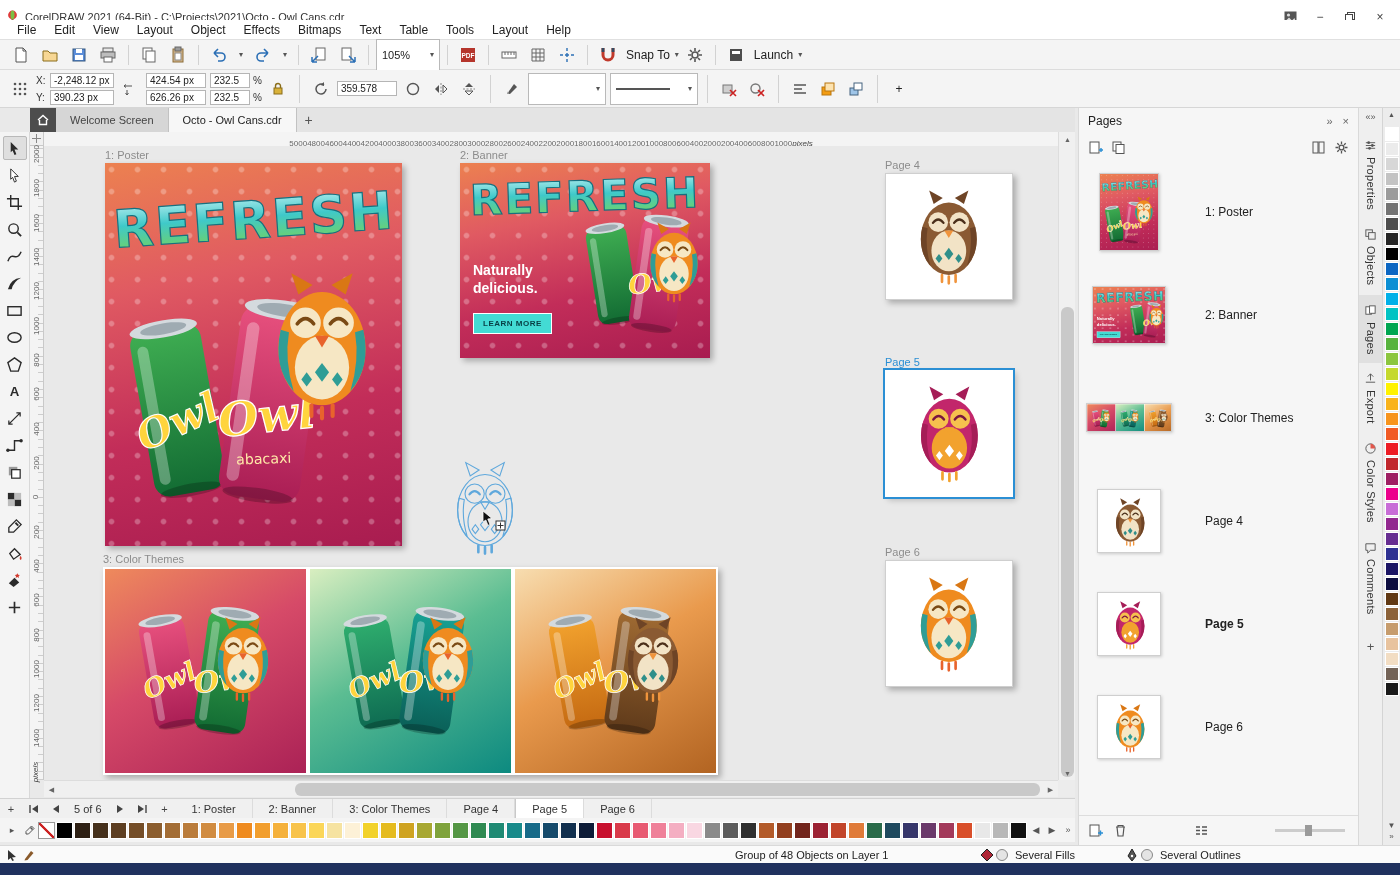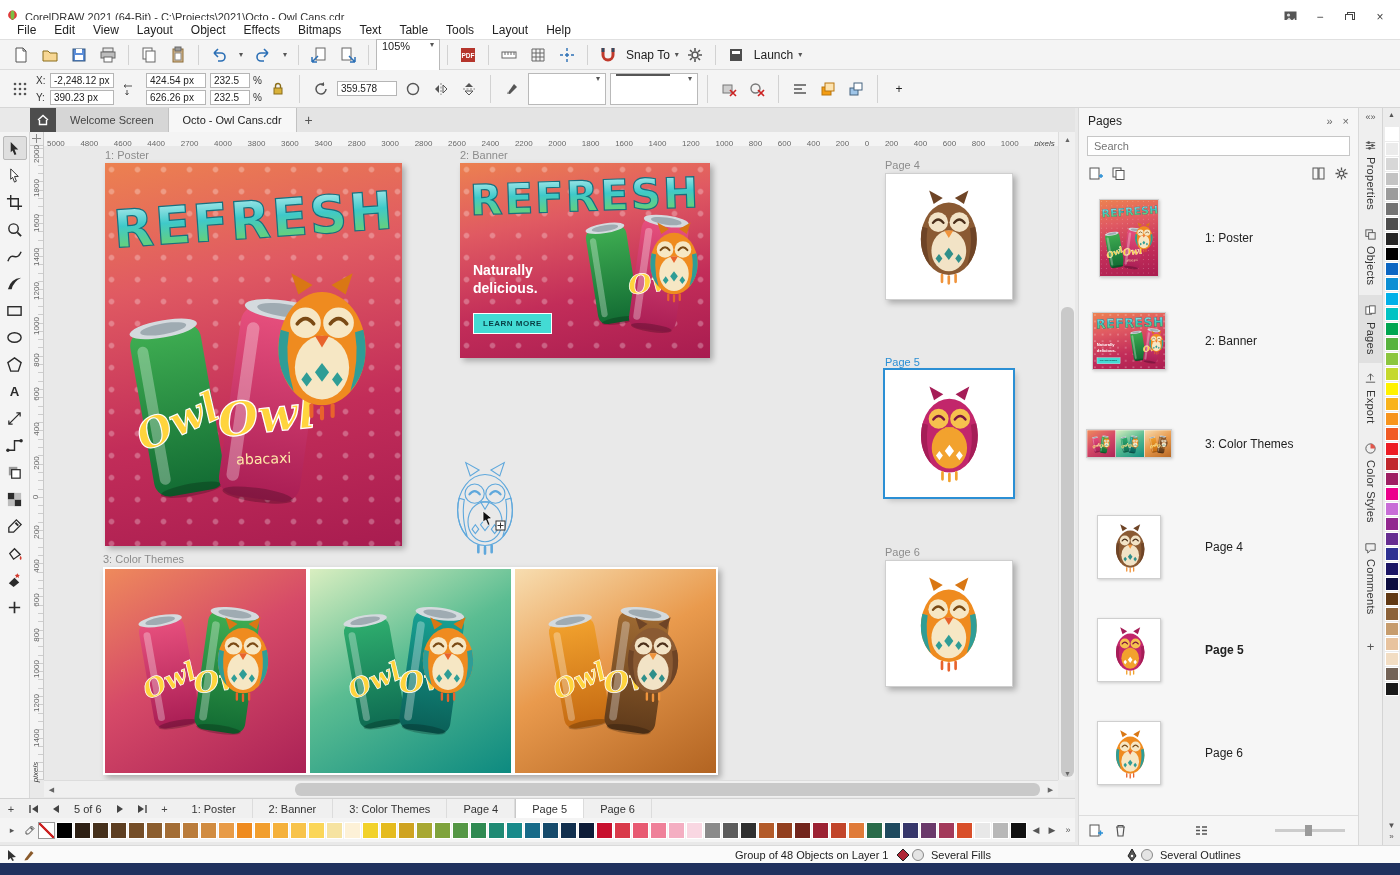--- a/index.html
+++ b/index.html
@@ -14,21 +14,21 @@
 .wbtn{width:28px;height:18px;display:flex;align-items:center;justify-content:center;font-size:12px;color:#444}
 
 .menubar{position:absolute;left:0;top:20px;width:100%;height:20px;background:#fff;display:flex;align-items:center;padding-left:8px;border-bottom:1px solid #e0e0e0}
 .menu-item{padding:2px 9px;font-size:12px;color:#222}
 
 .toolbar{position:absolute;left:0;top:40px;width:100%;height:30px;background:#f4f4f4;border-bottom:1px solid #dcdcdc;display:flex;align-items:center;padding:0 8px;gap:3px}
 .tbtn{width:26px;height:24px;display:flex;align-items:center;justify-content:center;border-radius:2px}
 .tbtn.narrow{width:12px;font-size:8px;color:#555}
 .tbtn svg{width:18px;height:18px}
 .tsep{width:1px;height:20px;background:#d2d2d2;margin:0 4px;flex:0 0 auto}
-.tselect{height:32px;background:#fff;border:1px solid #b9b9b9;display:flex;justify-content:space-between;font-size:11px;padding:0 5px;gap:9px;min-width:64px}
+.tselect{height:32px;background:#fff;border:1px solid #b9b9b9;display:flex;align-items:center;justify-content:space-between;font-size:11px;padding:0 5px;gap:9px;min-width:64px}
 .caret{font-size:8px;color:#555}
 .tlabel{font-size:12px;color:#222;margin:0 2px;white-space:nowrap}
 
 .propbar{position:absolute;left:0;top:70px;width:100%;height:38px;background:#f4f4f4;border-bottom:1px solid #d6d6d6;display:flex;align-items:center;padding:0 8px;gap:4px}
 .stack{display:flex;flex-direction:column;gap:2px}
 .pfield{display:flex;align-items:center;gap:3px}
 .pfield label{font-size:10px;color:#333;width:11px}
 .pinput{height:15px;border:1px solid #b5b5b5;background:#fff;font-size:10px;padding:0 3px;font-family:"Liberation Sans",sans-serif;color:#222}
 .punit{font-size:10px;color:#333}
 .psep{width:1px;height:28px;background:#d2d2d2;margin:0 5px;flex:0 0 auto}
@@ -40,21 +40,21 @@
 .toolbox{position:absolute;left:0;top:24px;width:30px;height:690px;background:#f4f4f4;border-right:1px solid #d8d8d8;display:flex;flex-direction:column;align-items:center;padding-top:4px;gap:3px}
 .tool{width:24px;height:24px;display:flex;align-items:center;justify-content:center;border-radius:2px}
 .tool svg{width:17px;height:17px}
 .tool.active{background:#dfdfdf;border:1px solid #b9b9b9}
 .doctabs{position:absolute;left:30px;top:0;width:1045px;height:24px;background:#e4e4e4;display:flex;align-items:center}
 .home{width:26px;height:24px;background:#4d4d4d;display:flex;align-items:center;justify-content:center}
 .dtab-doc{height:24px;padding:0 14px;display:flex;align-items:center;font-size:11px;color:#444;background:#d6d6d6;border-right:1px solid #c2c2c2}
 .dtab-doc.active{background:#f7f7f7;color:#222}
 .newtab{width:24px;height:24px;display:flex;align-items:center;justify-content:center;color:#555;font-size:14px}
 .ruler-corner{position:absolute;left:30px;top:24px;width:14px;height:14px;background:#f0f0f0;border-right:1px solid #c9c9c9;border-bottom:1px solid #c9c9c9;display:flex;align-items:center;justify-content:center}
-.hruler{position:absolute;left:44px;top:24px;width:1014px;height:24px;background-color:#f4f4f4;border-bottom:1px solid #c9c9c9;display:flex;align-items:center;justify-content:space-between;padding:0 3px;background-image:repeating-linear-gradient(90deg,#cdcdcd 0 1px,rgba(0,0,0,0) 1px 8.3px);background-size:100% 5px;background-position:0 100%;background-repeat:no-repeat}
+.hruler{position:absolute;left:44px;top:24px;width:1014px;height:24px;background-color:#f4f4f4;border-bottom:1px solid #c9c9c9;display:flex;align-items:center;justify-content:center;padding:0 3px;background-image:repeating-linear-gradient(90deg,#cdcdcd 0 1px,rgba(0,0,0,0) 1px 8.3px);background-size:100% 5px;background-position:0 100%;background-repeat:no-repeat}
 .vruler{position:absolute;left:30px;top:38px;width:14px;height:634px;background-color:#f4f4f4;border-right:1px solid #c9c9c9;display:flex;flex-direction:column;justify-content:space-between;align-items:center;padding:4px 0;background-image:repeating-linear-gradient(0deg,#cdcdcd 0 1px,rgba(0,0,0,0) 1px 8.3px);background-size:5px 100%;background-position:100% 0;background-repeat:no-repeat}
 .rlabel{font-size:8px;color:#666;line-height:1}
 .vlabel{transform:rotate(-90deg)}
 .runit{color:#444;font-style:italic}
 .viewport{position:absolute;left:44px;top:38px;width:1014px;height:634px;overflow:hidden;background:#e9e9e9}
 .artboard{position:absolute;background:#fff}
 .shadow{box-shadow:3px 3px 6px rgba(0,0,0,.28)}
 .bordered{border:1px solid #cfcfcf}
 .selected{outline:2px solid var(--selection-blue,#2b8fd4);box-shadow:3px 3px 6px rgba(0,0,0,.22)}
 .ab-label{position:absolute;font-size:11px;color:#8c8c8c;white-space:nowrap}
@@ -553,21 +553,21 @@
     <div class="ruler-corner">
         <svg width="9" height="9" viewBox="0 0 9 9">
           <path d="M4.5 0 V9 M0 4.5 H9" stroke="#888"></path>
         </svg>
       </div>
     <div class="hruler">
         <span class="rlabel">5000</span>
         <span class="rlabel">4800</span>
         <span class="rlabel">4600</span>
         <span class="rlabel">4400</span>
-        <span class="rlabel">2700</span>
+        <span class="rlabel">4200</span>
         <span class="rlabel">4000</span>
         <span class="rlabel">3800</span>
         <span class="rlabel">3600</span>
         <span class="rlabel">3400</span>
         <span class="rlabel">2800</span>
         <span class="rlabel">3000</span>
         <span class="rlabel">2800</span>
         <span class="rlabel">2600</span>
         <span class="rlabel">2400</span>
         <span class="rlabel">2200</span>
@@ -1127,21 +1127,20 @@
     </div>
 
     <div class="pages-docker">
       <div class="pd-header">
         <span>Pages</span>
         <span class="pd-hicons">
           <span>»</span>
           <span>×</span>
         </span>
       </div>
-      <input class="pd-search" placeholder="Search" style="">
       <div class="pd-tools">
         <span>
             <svg viewBox="0 0 15 15">
               <rect x="2" y="2" width="9" height="11" fill="#fff" stroke="#555"></rect>
               <path d="M11 10 H15 M13 8 V12" stroke="#2b8fd4" stroke-width="1.4"></path>
             </svg>
           </span>
         <span>
             <svg viewBox="0 0 15 15">
               <rect x="2" y="2" width="8" height="9" fill="#fff" stroke="#555"></rect>
@@ -1689,21 +1688,21 @@
         </span>
       <span>
           <svg width="12" height="12" viewBox="0 0 12 12">
             <path d="M2 10 L8 2 L10.5 4 L4.5 11 L1.5 11.5 Z" fill="#8a5a2b"></path>
           </svg>
         </span>
     </div>
     <div class="sb-item" style="left:735px">
       <span>Group of 48 Objects on Layer 1</span>
     </div>
-    <div class="sb-item" style="left:896px">
+    <div class="sb-item" style="left:980px">
       <span>
           <svg width="30" height="14" viewBox="0 0 30 14">
             <path d="M7 1 L13 7 L7 13 L1 7 Z" fill="#b02536" stroke="#222"></path>
             <circle cx="22" cy="7" r="5.5" fill="#e4e4e4" stroke="#888"></circle>
           </svg>
         </span>
       <span>Several Fills</span>
     </div>
     <div class="sb-item" style="left:1125px">
       <span>

